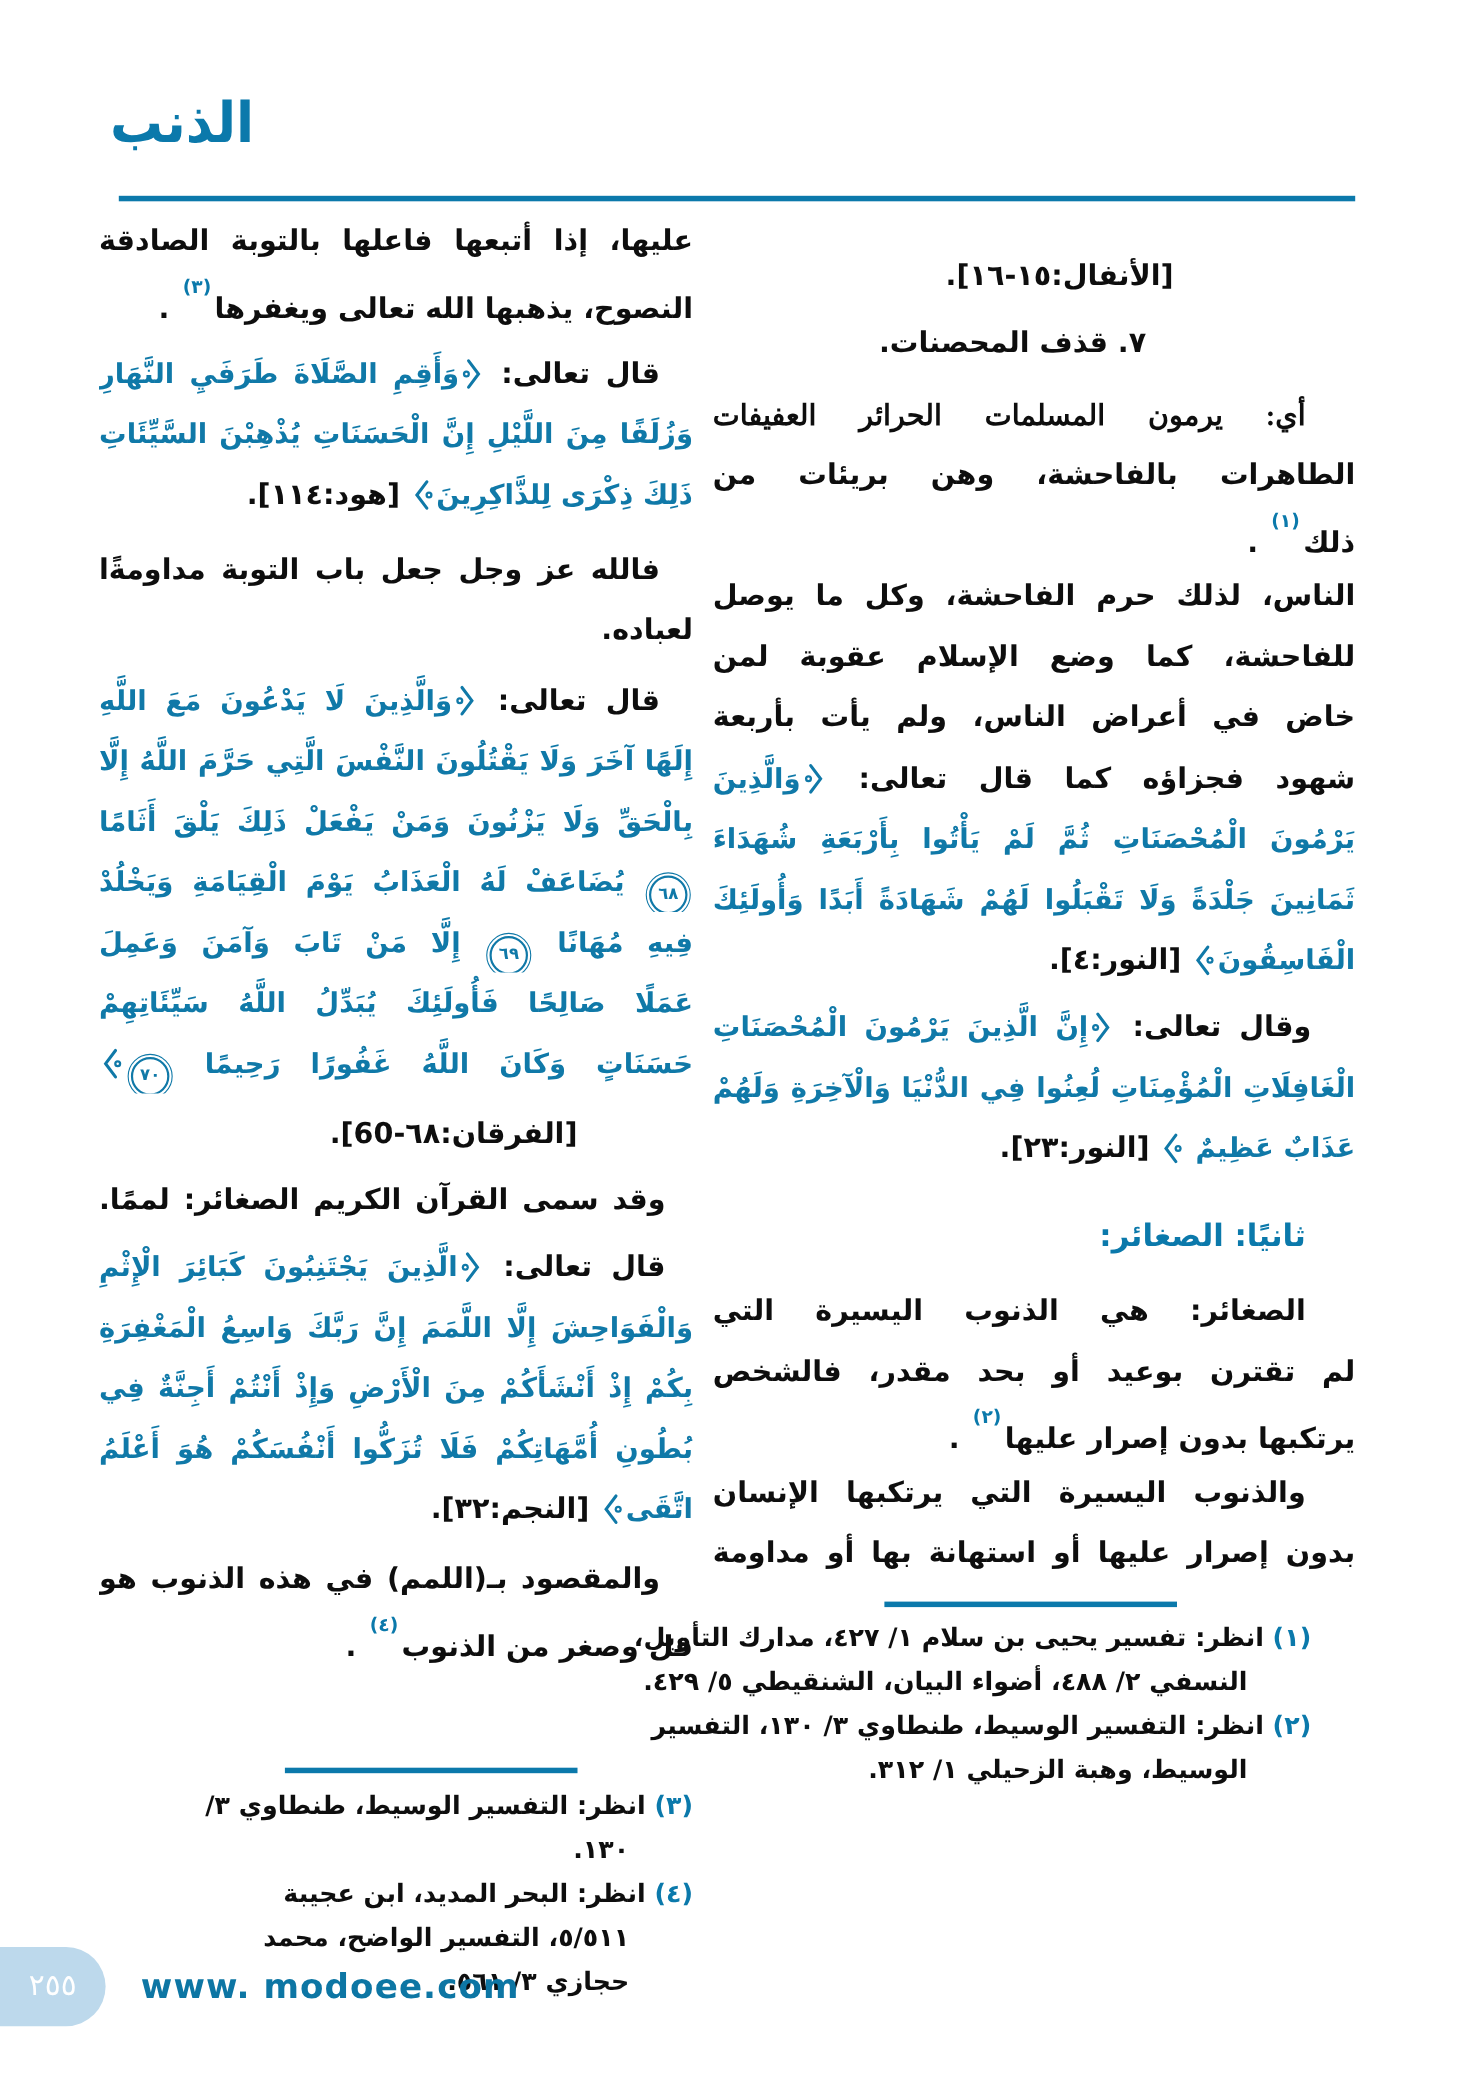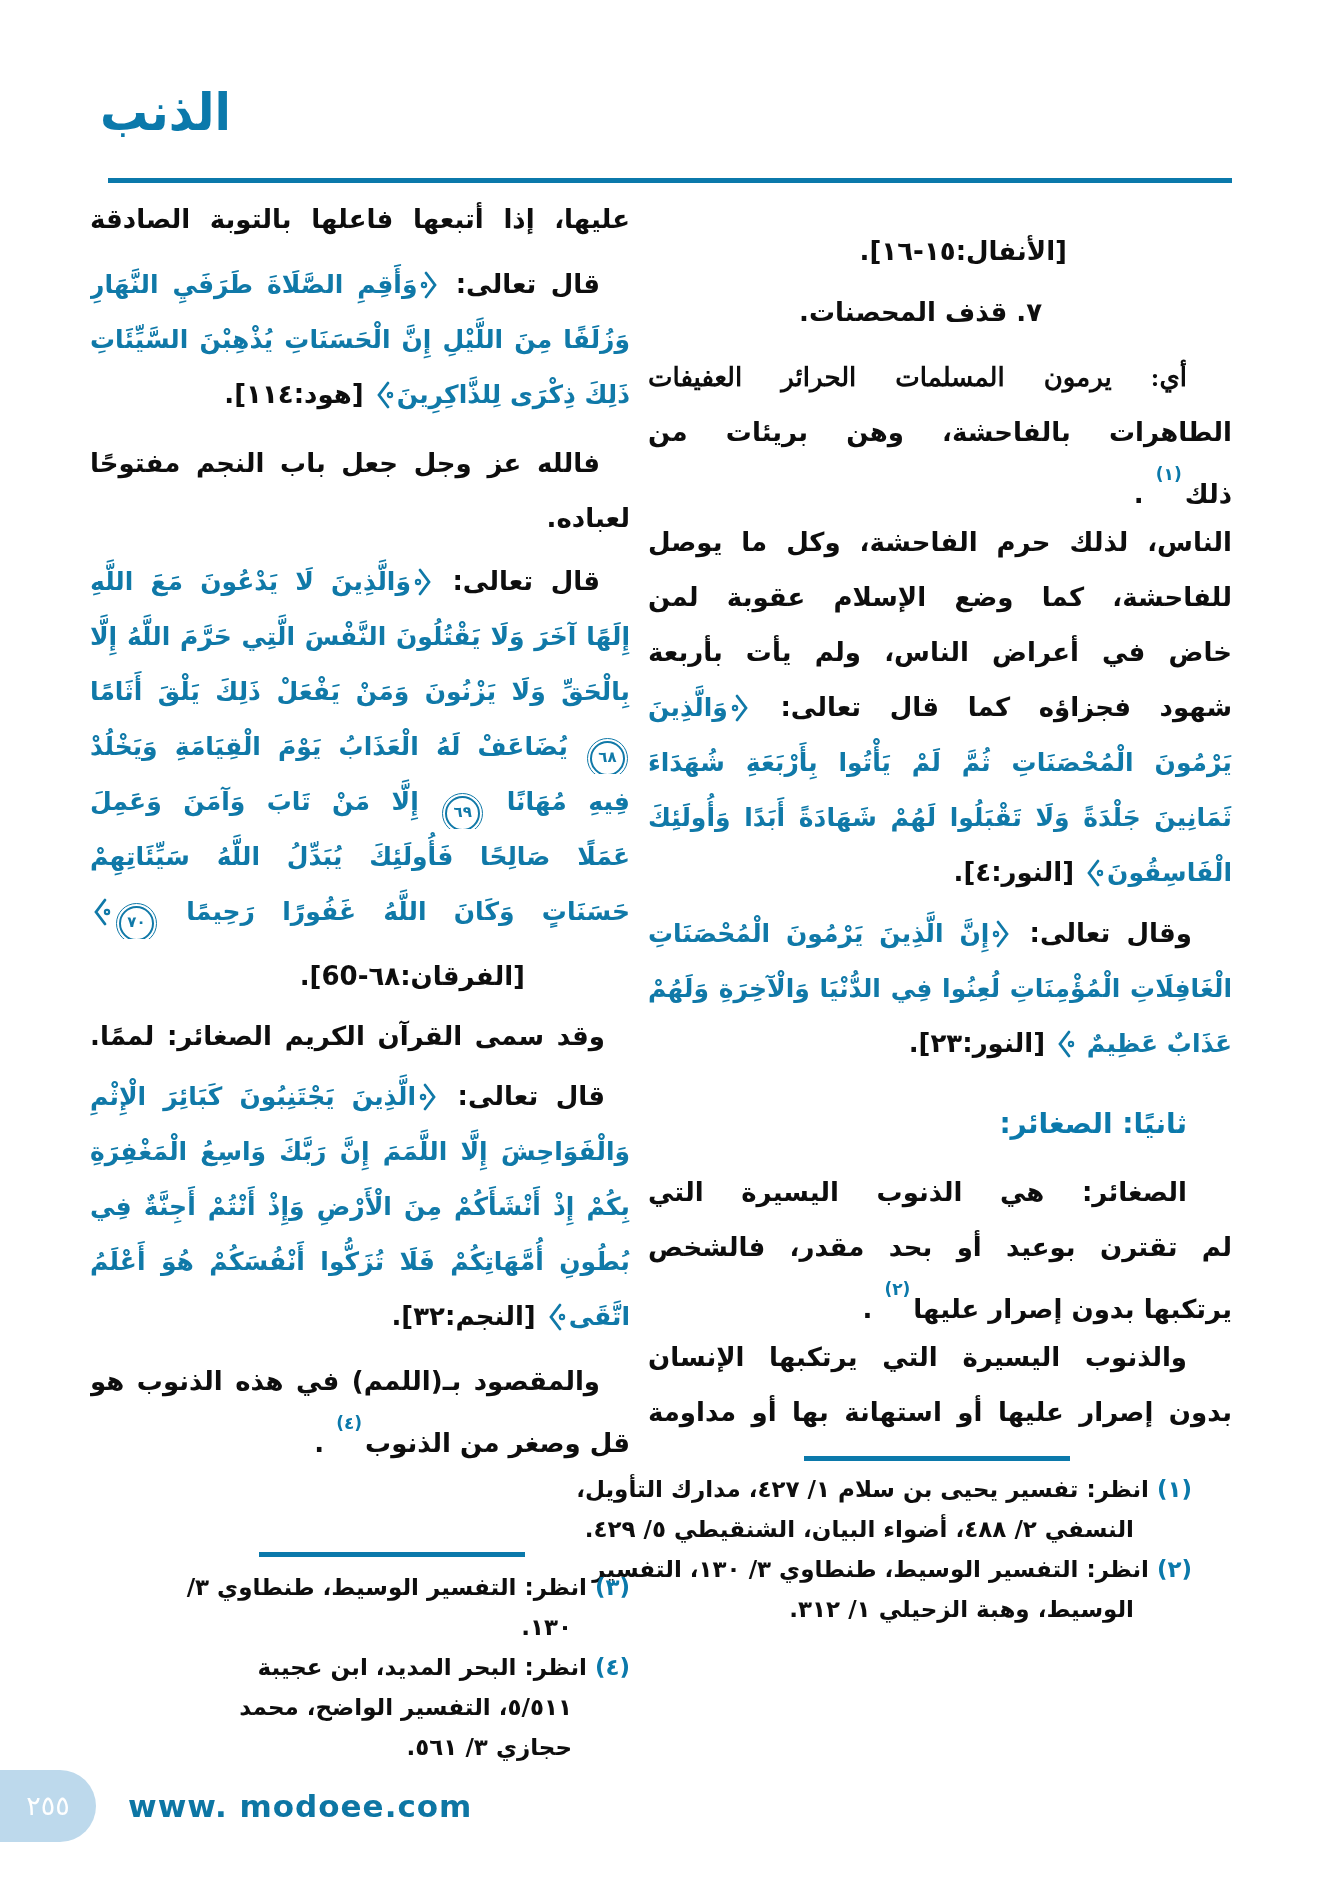--- a/index.html
+++ b/index.html
@@ -109,32 +109,33 @@
   <div class="fn-sep right-sep"></div>
   <div class="fns fns-right">
       <div class="fn-item"><span class="fn-marker">(١)</span>انظر: تفسير يحيى بن سلام ١/ ٤٢٧، مدارك التأويل، النسفي ٢/ ٤٨٨، أضواء البيان، الشنقيطي ٥/ ٤٢٩.</div>
       <div class="fn-item"><span class="fn-marker">(٢)</span>انظر: التفسير الوسيط، طنطاوي ٣/ ١٣٠، التفسير الوسيط، وهبة الزحيلي ١/ ٣١٢.</div>
     </div>
 </div>
 
 <div class="col col-left">
   <div>
       <div class="line j"><span class="seg-b">عليها، إذا أتبعها فاعلها بالتوبة الصادقة</span></div>
+      <div class="line r"><span class="seg-b">النصوح، يذهبها الله تعالى ويغفرها</span><sup class="seg-fn">(٣)</sup><span class="seg-b"> .</span></div>
       <div class="line j" style="margin-top: 10px; padding-right: 30px;"><span class="seg-b">قال تعالى: </span><span class="bracket"><svg width="20" height="34" viewBox="0 0 20 34">
             <path d="M7 5 L16 17 L7 29" stroke="currentColor" stroke-width="2.8" stroke-linecap="round" fill="none"></path>
             <circle cx="5" cy="17" r="3.2" fill="currentColor"></circle>
             <circle cx="5" cy="17" r="1.1" fill="#fff"></circle>
           </svg></span><span class="seg-q">وَأَقِمِ الصَّلَاةَ طَرَفَيِ النَّهَارِ</span></div>
       <div class="line j"><span class="seg-q">وَزُلَفًا مِنَ اللَّيْلِ إِنَّ الْحَسَنَاتِ يُذْهِبْنَ السَّيِّئَاتِ</span></div>
       <div class="line r"><span class="seg-q">ذَلِكَ ذِكْرَى لِلذَّاكِرِينَ</span><span class="bracket"><svg width="20" height="34" viewBox="0 0 20 34">
             <path d="M13 5 L4 17 L13 29" stroke="currentColor" stroke-width="2.8" stroke-linecap="round" fill="none"></path>
             <circle cx="15" cy="17" r="3.2" fill="currentColor"></circle>
             <circle cx="15" cy="17" r="1.1" fill="#fff"></circle>
           </svg></span><span class="seg-b"> [هود:١١٤].</span></div>
-      <div class="line j" style="margin-top: 14px; padding-right: 30px;"><span class="seg-b">فالله عز وجل جعل باب النجم مفتوحًا</span></div>
+      <div class="line j" style="margin-top: 14px; padding-right: 30px;"><span class="seg-b">فالله عز وجل جعل باب التوبة مداومةًا</span></div>
       <div class="line r"><span class="seg-b">لعباده.</span></div>
       <div class="line j" style="margin-top: 8px; padding-right: 30px;"><span class="seg-b">قال تعالى: </span><span class="bracket"><svg width="20" height="34" viewBox="0 0 20 34">
             <path d="M7 5 L16 17 L7 29" stroke="currentColor" stroke-width="2.8" stroke-linecap="round" fill="none"></path>
             <circle cx="5" cy="17" r="3.2" fill="currentColor"></circle>
             <circle cx="5" cy="17" r="1.1" fill="#fff"></circle>
           </svg></span><span class="seg-q">وَالَّذِينَ لَا يَدْعُونَ مَعَ اللَّهِ</span></div>
       <div class="line j"><span class="seg-q">إِلَهًا آخَرَ وَلَا يَقْتُلُونَ النَّفْسَ الَّتِي حَرَّمَ اللَّهُ إِلَّا</span></div>
       <div class="line j"><span class="seg-q">بِالْحَقِّ وَلَا يَزْنُونَ وَمَنْ يَفْعَلْ ذَلِكَ يَلْقَ أَثَامًا</span></div>
       <div class="line j"><span class="ayah-num">٦٨</span><span class="seg-q"> يُضَاعَفْ لَهُ الْعَذَابُ يَوْمَ الْقِيَامَةِ وَيَخْلُدْ</span></div>
       <div class="line j"><span class="seg-q">فِيهِ مُهَانًا </span><span class="ayah-num">٦٩</span><span class="seg-q"> إِلَّا مَنْ تَابَ وَآمَنَ وَعَمِلَ</span></div>

